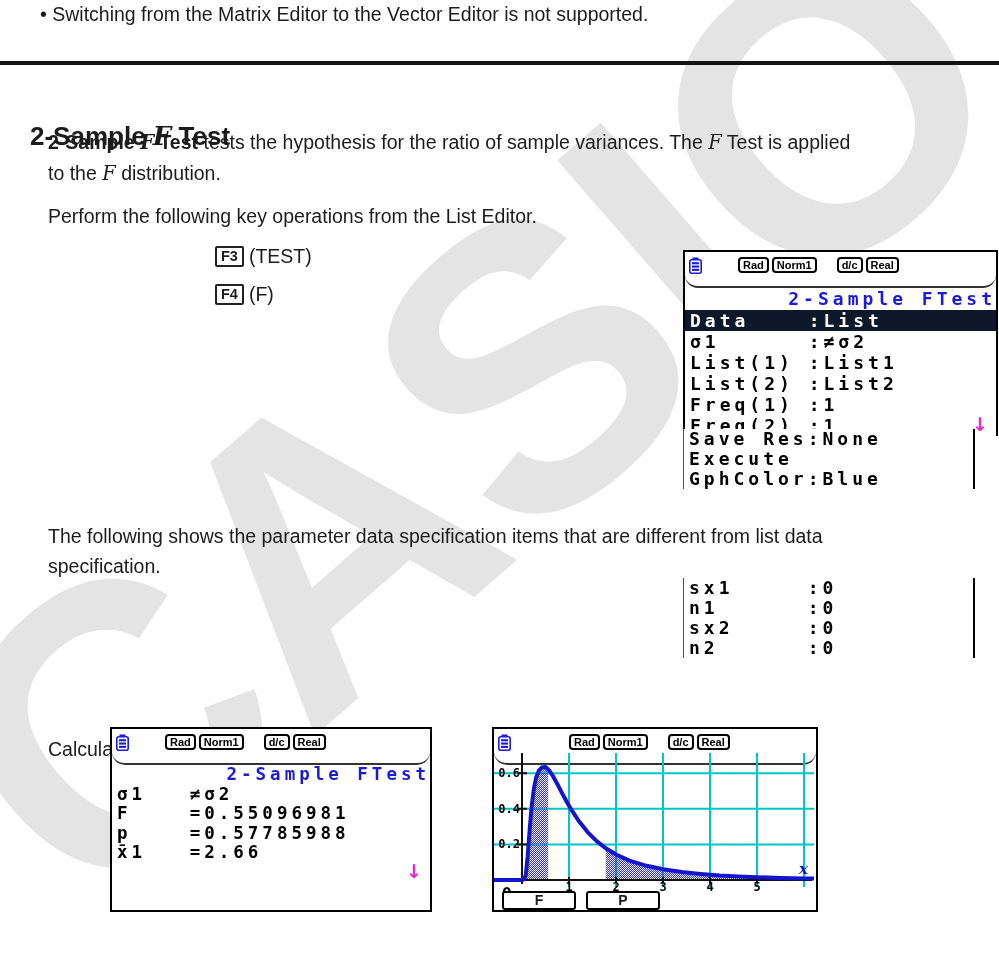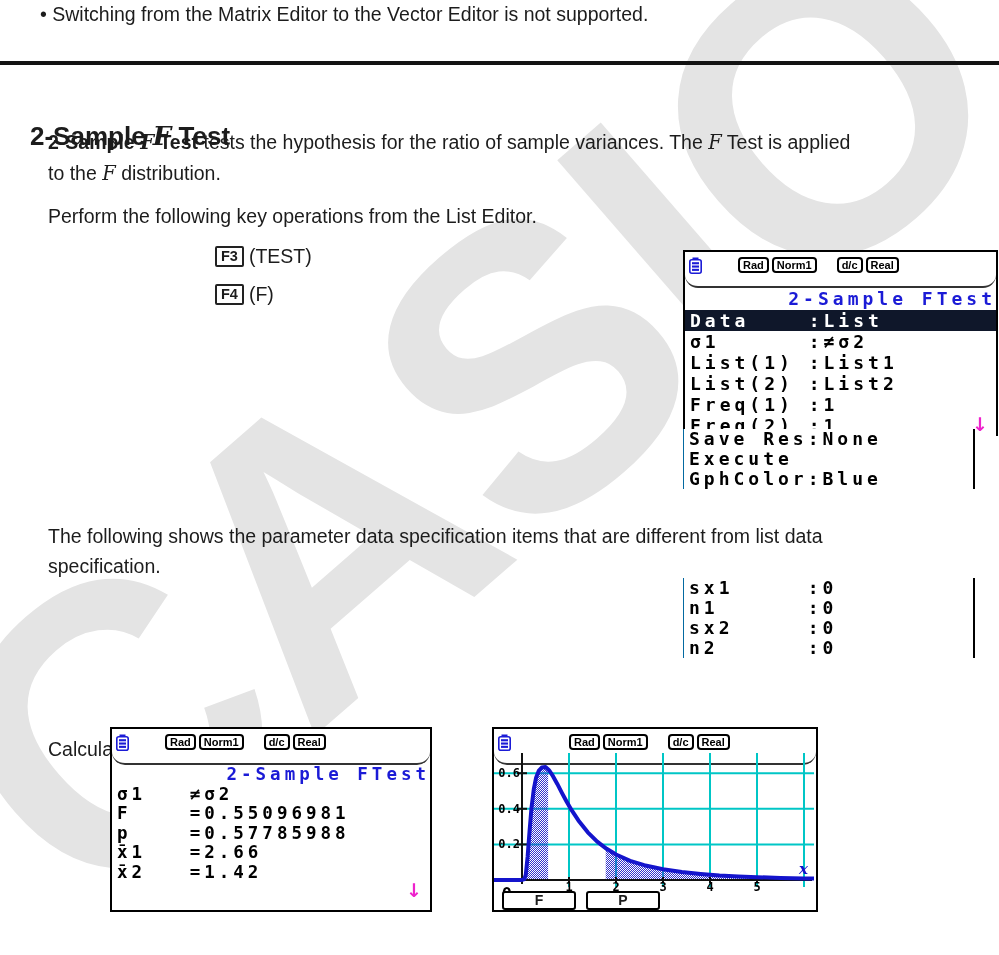--- a/index.html
+++ b/index.html
@@ -154,21 +154,20 @@
     <span class="badge">Rad</span>
     <span class="badge">Norm1</span>
     <span class="badge gap">d/c</span>
     <span class="badge">Real</span>
   </div>
   <div class="crow ctitle">2-Sample FTest</div>
   <div class="crow">σ1   ≠σ2</div>
   <div class="crow">F    =0.55096981</div>
   <div class="crow">p    =0.57785988</div>
   <div class="crow">x̄1   =2.66</div>
-  <div class="crow">x̄2   =1.42</div>
   <div class="crow"><span class="arr">↓</span></div>
 </div>
 
 <div class="screen s3">
   <div class="sbar">
     <svg class="batt" viewBox="0 0 13 17">
       <rect x="3.5" y="0.5" width="6" height="2.2" fill="#1b1bd6"></rect>
       <rect x="0.8" y="2.8" width="11.4" height="13.4" rx="2" fill="none" stroke="#1b1bd6" stroke-width="1.6"></rect>
       <rect x="3" y="5.2" width="7" height="2.1" fill="#1b1bd6"></rect>
       <rect x="3" y="8.5" width="7" height="2.1" fill="#1b1bd6"></rect>

